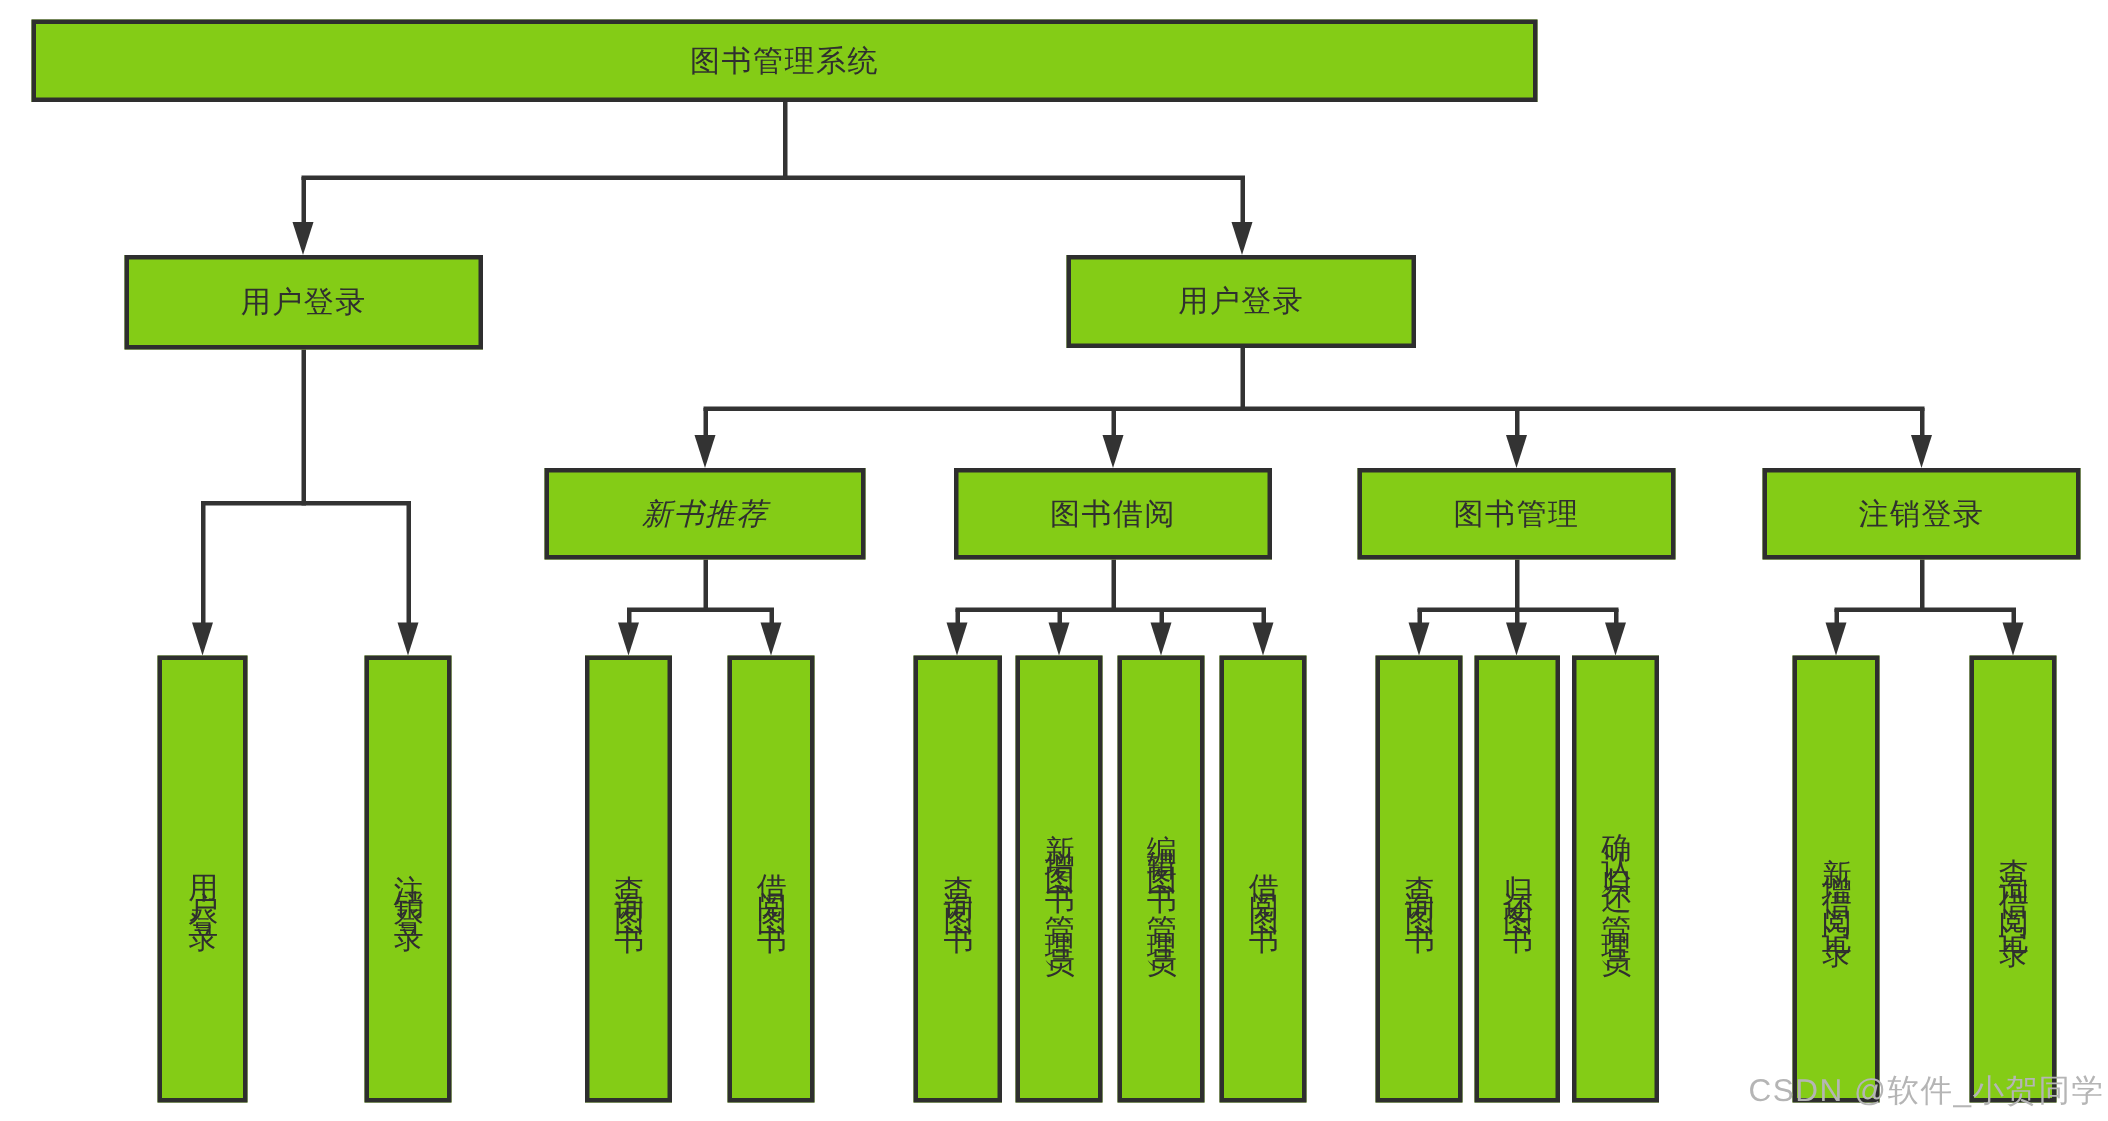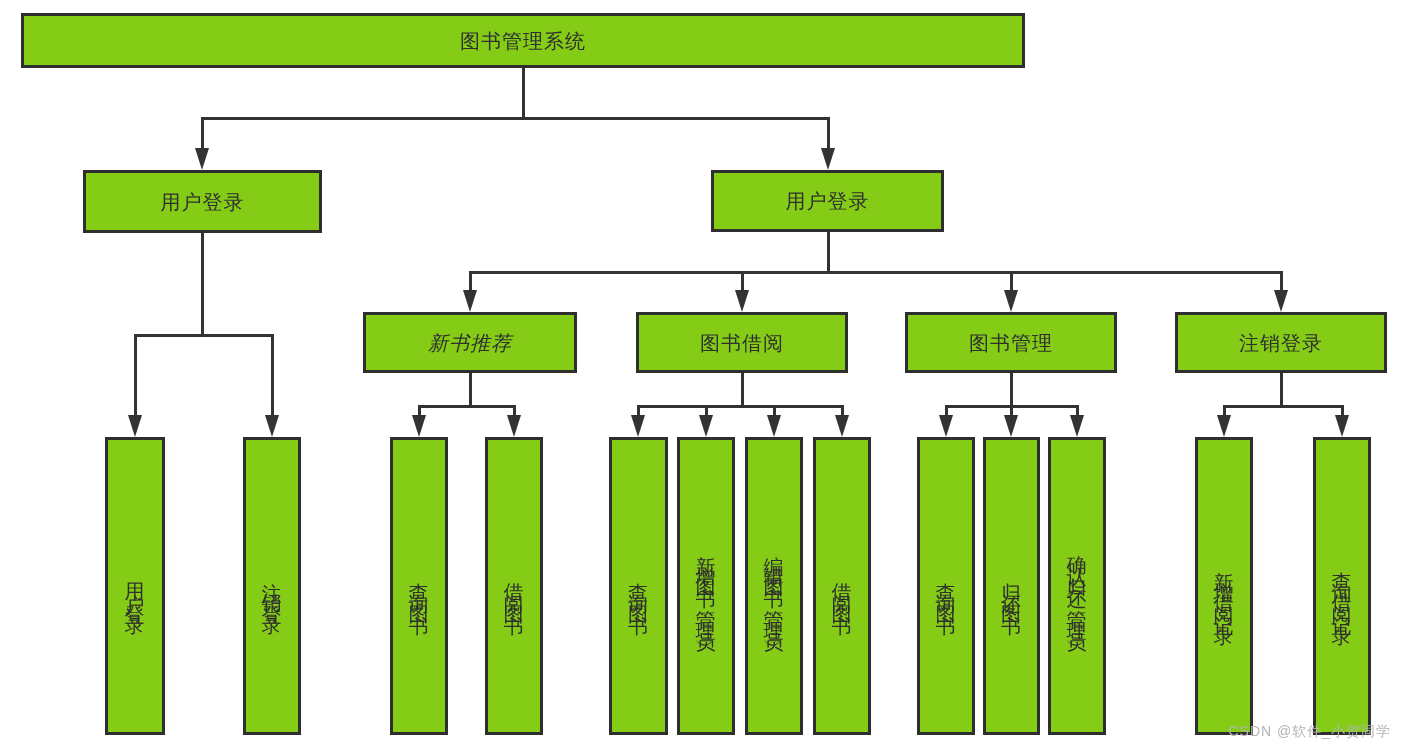--- a/index.html
+++ b/index.html
@@ -39,23 +39,23 @@
   .hline { height:3px; }
   .arrow {
     position:absolute;
     width:0; height:0;
     border-left:7px solid transparent;
     border-right:7px solid transparent;
     border-top:22px solid #333333;
   }
   .watermark {
     position:absolute;
-    right:14px;
+    right:2px;
     bottom:6px;
-    font-size:14px;
+    font-size:21px;
     color:#b5b5b5;
     letter-spacing:1px;
     z-index:10;
     white-space:nowrap;
   }
 </style>
 </head>
 <body>
 
 <div class="canvas">

